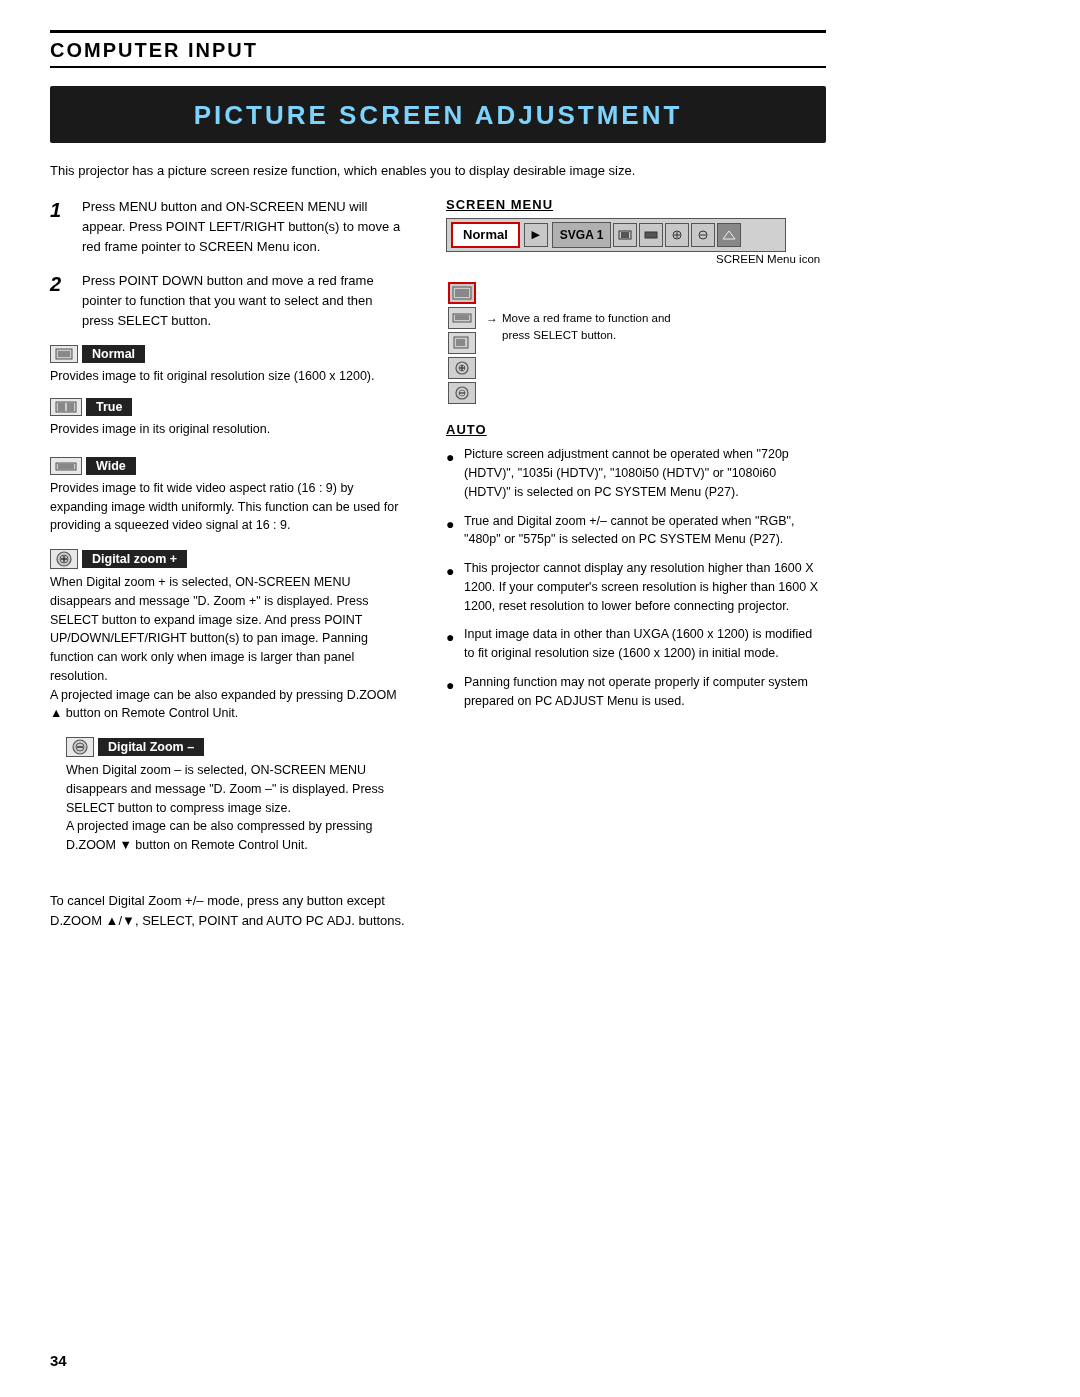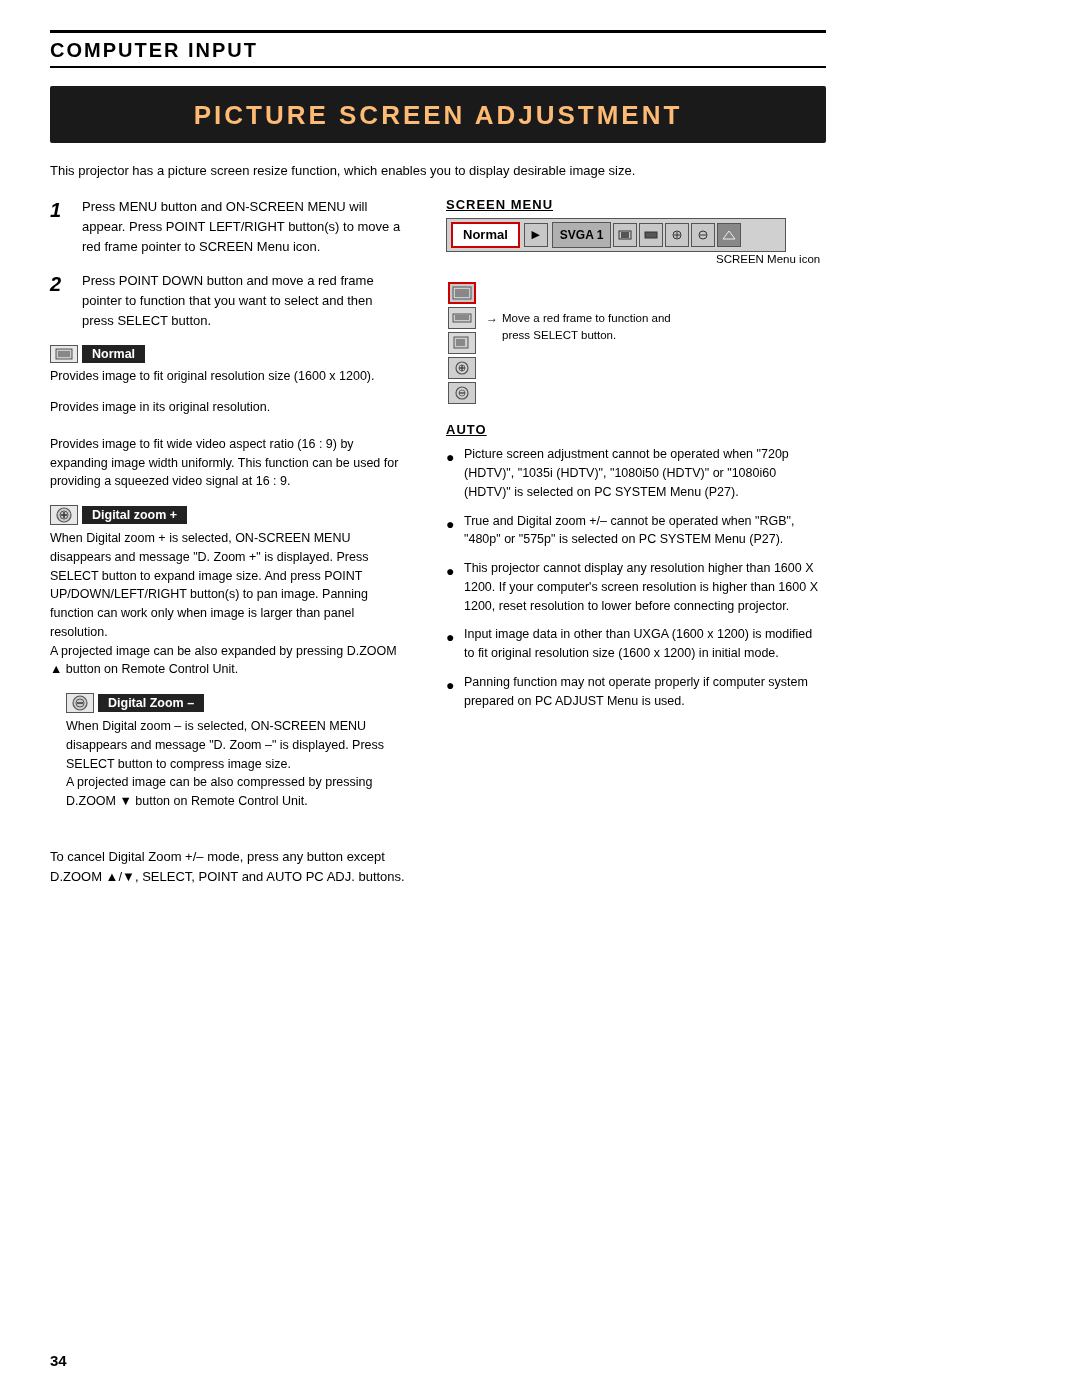--- a/index.html
+++ b/index.html
@@ -39,21 +39,21 @@
       text-align: center;
       padding: 14px 0 12px 0;
       margin-bottom: 18px;
       border-radius: 2px;
     }
     .main-title-banner h1 {
       font-size: 26px;
       font-weight: bold;
       letter-spacing: 3px;
       text-transform: uppercase;
-      color: #fdba74;
+      color: #7dd3fc;
     }
     
     .intro-text {
       font-size: 13px;
       margin-bottom: 16px;
       line-height: 1.5;
     }
     
     .two-col {
       display: flex;
@@ -286,24 +286,43 @@
               <rect x="1" y="1" width="16" height="10" fill="#ccc" stroke="#555" stroke-width="1"></rect>
               <rect x="3" y="3" width="12" height="6" fill="#888"></rect>
             </svg>
           </span>
           <span class="func-label-box">Normal</span>
         </div>
         <div class="func-desc">Provides image to fit original resolution size (1600 x 1200).</div>
       </div>
 
       <div class="func-item">
+        <div class="func-label-row">
+          <span class="func-icon">
+            <svg width="22" height="12" viewBox="0 0 22 12">
+              <rect x="1" y="1" width="20" height="10" fill="#ccc" stroke="#555" stroke-width="1"></rect>
+              <rect x="3" y="2" width="7" height="8" fill="#888"></rect>
+              <rect x="12" y="2" width="7" height="8" fill="#888"></rect>
+            </svg>
+          </span>
+          <span class="func-label-box">True</span>
+        </div>
         <div class="func-desc">Provides image in its original resolution.</div>
       </div>
 
       <div class="func-item" style="margin-top:18px;">
+        <div class="func-label-row">
+          <span class="func-icon">
+            <svg width="22" height="12" viewBox="0 0 22 12">
+              <rect x="1" y="3" width="20" height="7" fill="#ccc" stroke="#555" stroke-width="1"></rect>
+              <rect x="3" y="4" width="16" height="5" fill="#888"></rect>
+            </svg>
+          </span>
+          <span class="func-label-box">Wide</span>
+        </div>
         <div class="func-desc">Provides image to fit wide video aspect ratio (16 : 9) by expanding image width uniformly.  This function can be used for providing a squeezed video signal at 16 : 9.</div>
       </div>
 
       <div class="func-item" style="margin-top:14px;">
         <div class="func-label-row">
           <span class="func-icon">
             <svg width="16" height="16" viewBox="0 0 16 16">
               <circle cx="8" cy="8" r="7" fill="#ccc" stroke="#555" stroke-width="1.2"></circle>
               <circle cx="8" cy="8" r="4" fill="none" stroke="#555" stroke-width="1"></circle>
               <line x1="8" y1="5" x2="8" y2="11" stroke="#333" stroke-width="1.5"></line>

